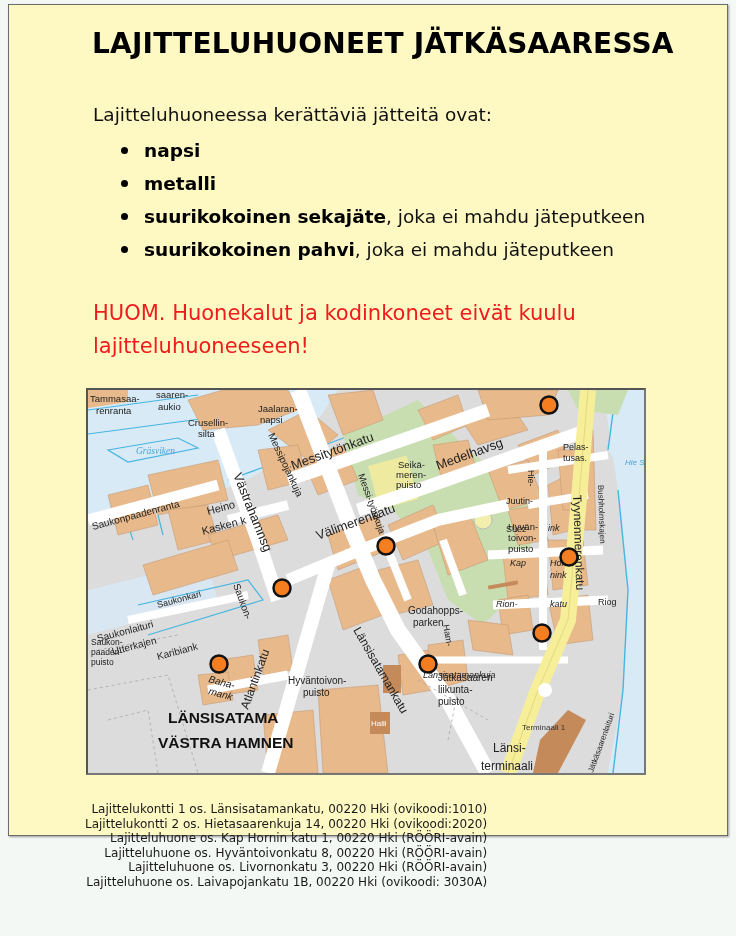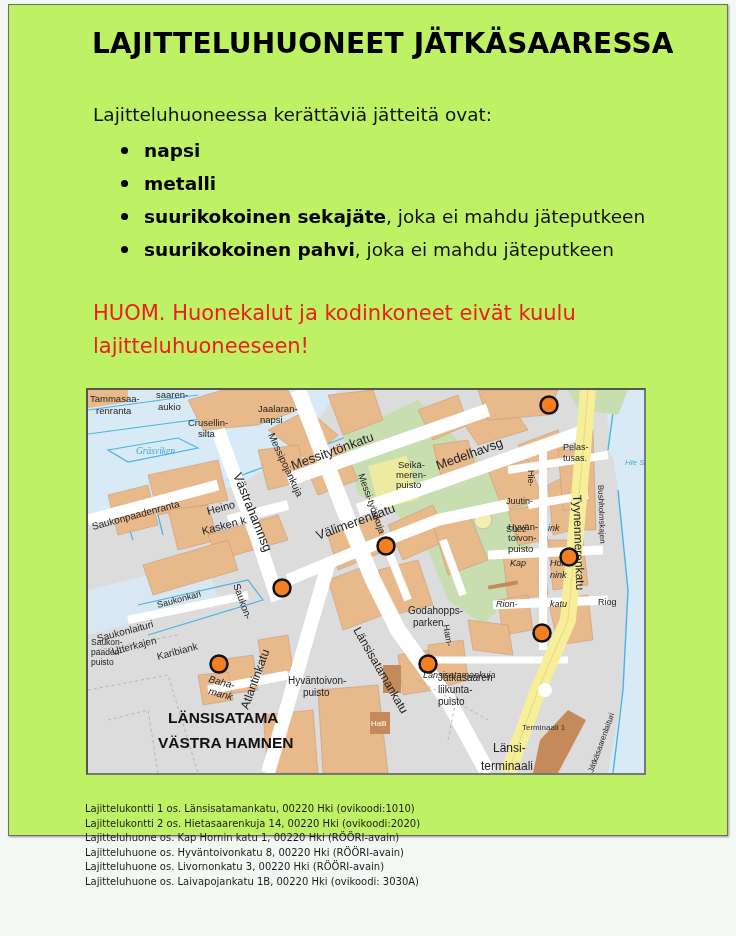--- a/index.html
+++ b/index.html
@@ -7,21 +7,21 @@
       width: 736px; height: 936px;
       background: #f4f8f4;
       position: relative;
       overflow: hidden;
       font-family: "DejaVu Sans", "Liberation Sans", sans-serif;
     }
     .page {
       position: absolute;
       left: 8px; top: 4px;
       width: 720px; height: 832px;
-      background: #bef264;
+      background: #fef9c3;
       border: 1px solid #6b6b6b;
       box-shadow: 1px 1px 2px #9a9a9a;
       box-sizing: border-box;
     }
     .title {
       position: absolute;
       left: 83px; top: 22px;
       font-family: "DejaVu Sans", sans-serif;
       font-weight: bold;
       font-size: 28px;
@@ -84,24 +84,25 @@
       text-decoration: underline;
     }
     .map svg { display: block; }
     .addresses {
       position: absolute;
       left: 76px; top: 797px;
       margin: 0; padding: 0;
       list-style: none;
     }
     .addresses li {
-      font-size: 10px;
+      font-size: 12px;
       line-height: 14.5px;
       color: #1a1a1a;
       white-space: nowrap;
+      text-align: right;
     }
   </style>
 </head>
 <body>
 
 <div class="page">
 
   <h1 class="title">LAJITTELUHUONEET JÄTKÄSAARESSA</h1>
 
   <p class="intro">Lajitteluhuoneessa kerättäviä jätteitä ovat:</p>

